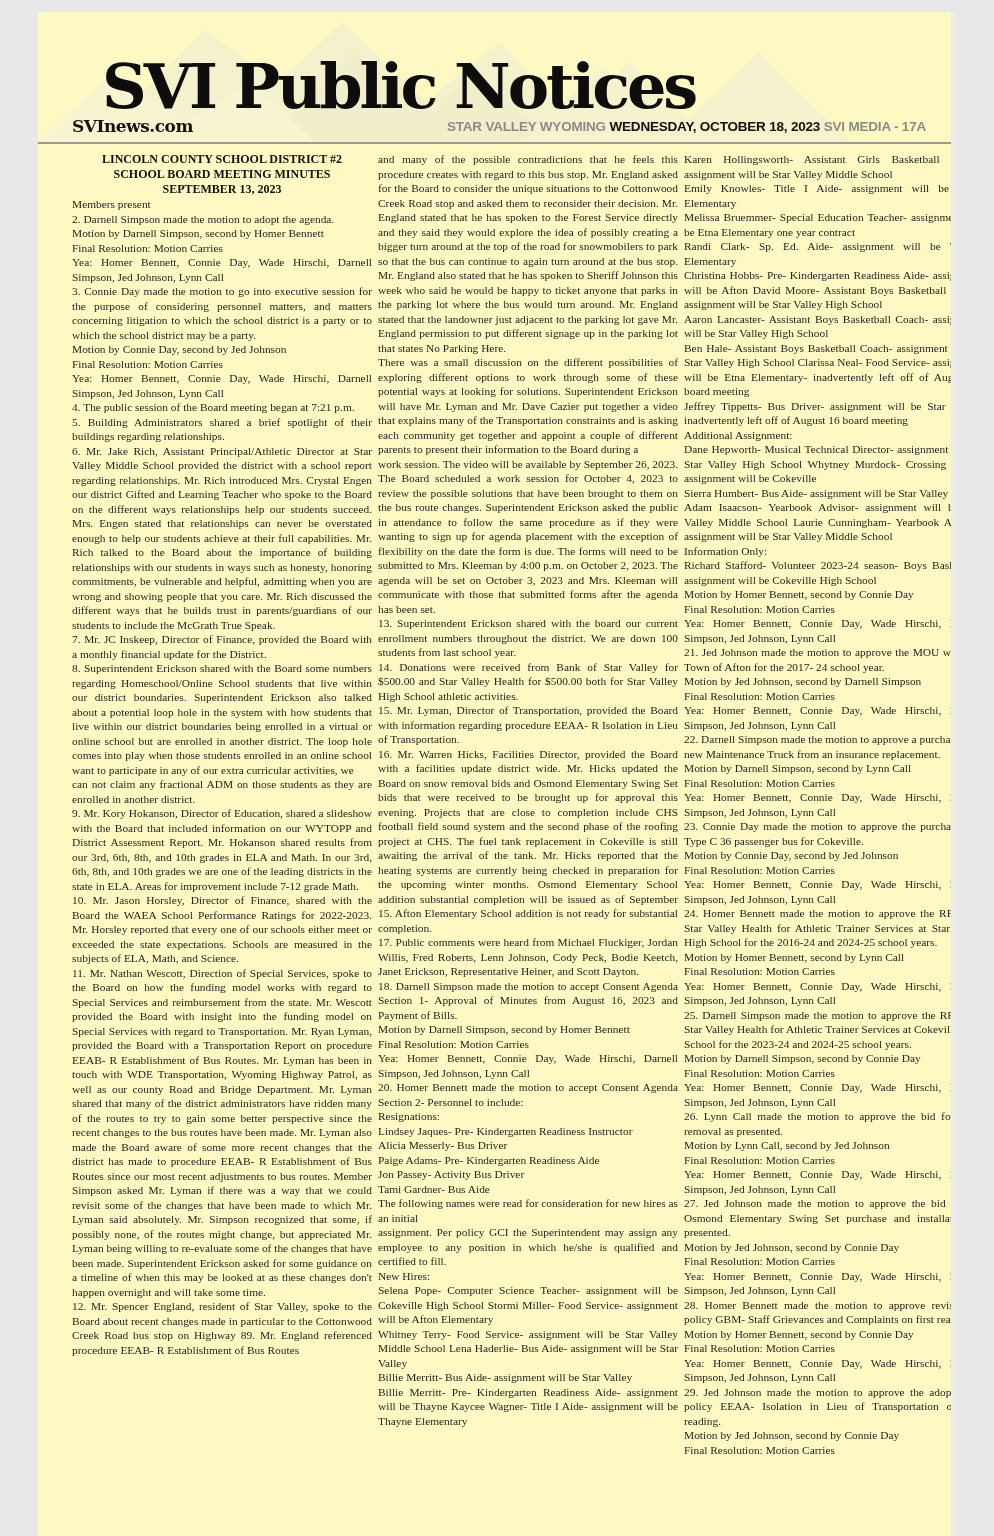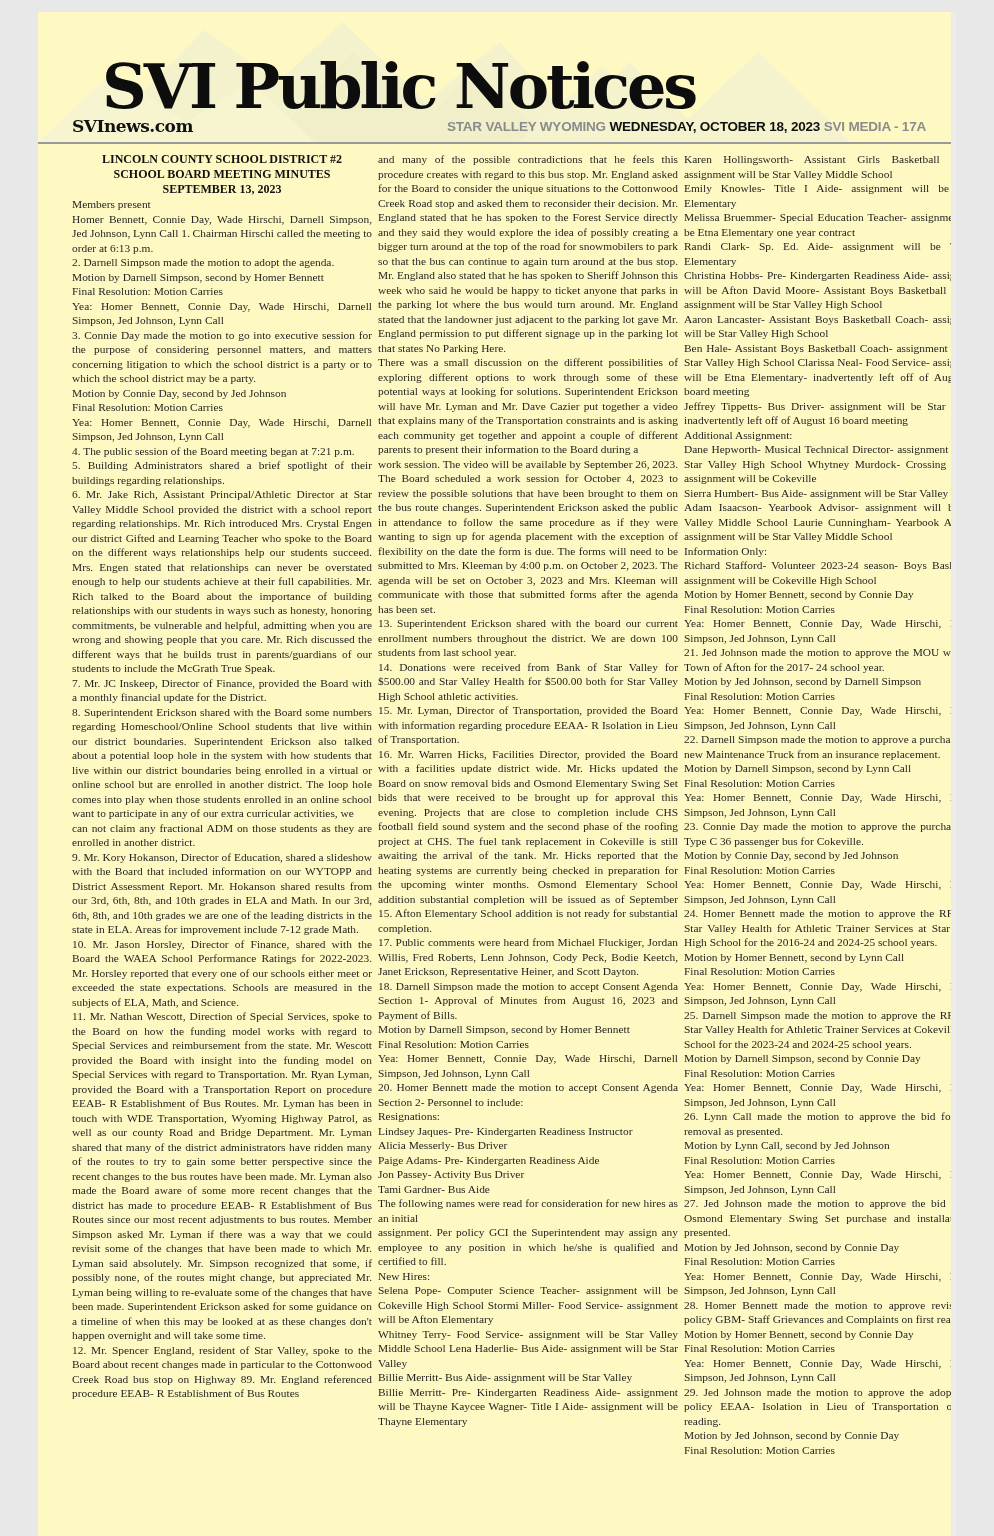--- a/index.html
+++ b/index.html
@@ -100,21 +100,20 @@
       <span class="dateline"><span class="dim">STAR VALLEY WYOMING </span><span class="strong">WEDNESDAY, OCTOBER 18, 2023</span><span class="dim"> SVI MEDIA - 17A</span></span>
     </div>
   </div>
 
   <div class="content">
     <div class="col">
       <p class="notice-head">LINCOLN COUNTY SCHOOL DISTRICT #2</p>
       <p class="notice-head">SCHOOL BOARD MEETING MINUTES</p>
       <p class="notice-head">SEPTEMBER 13, 2023</p>
     <p>Members present</p>
-        <p>Homer Bennett, Connie Day, Wade Hirschi, Darnell Simpson, Jed Johnson, Lynn Call 1. Chairman Hirschi called the meeting to order at 6:13 p.m.</p>
         <p>2. Darnell Simpson made the motion to adopt the agenda.</p>
         <p>Motion by Darnell Simpson, second by Homer Bennett</p>
         <p>Final Resolution: Motion Carries</p>
         <p>Yea: Homer Bennett, Connie Day, Wade Hirschi, Darnell Simpson, Jed Johnson, Lynn  Call</p>
         <p>3. Connie Day made the motion to go into executive session for the purpose of considering  personnel matters, and matters concerning litigation to which the school district is a party  or to which the school district may be a party.</p>
         <p>Motion by Connie Day, second by Jed Johnson</p>
         <p>Final Resolution: Motion Carries</p>
         <p>Yea: Homer Bennett, Connie Day, Wade Hirschi, Darnell Simpson, Jed Johnson, Lynn  Call</p>
         <p>4. The public session of the Board meeting began at 7:21 p.m.</p>
         <p>5. Building Administrators shared a brief spotlight of their buildings regarding relationships.</p>

